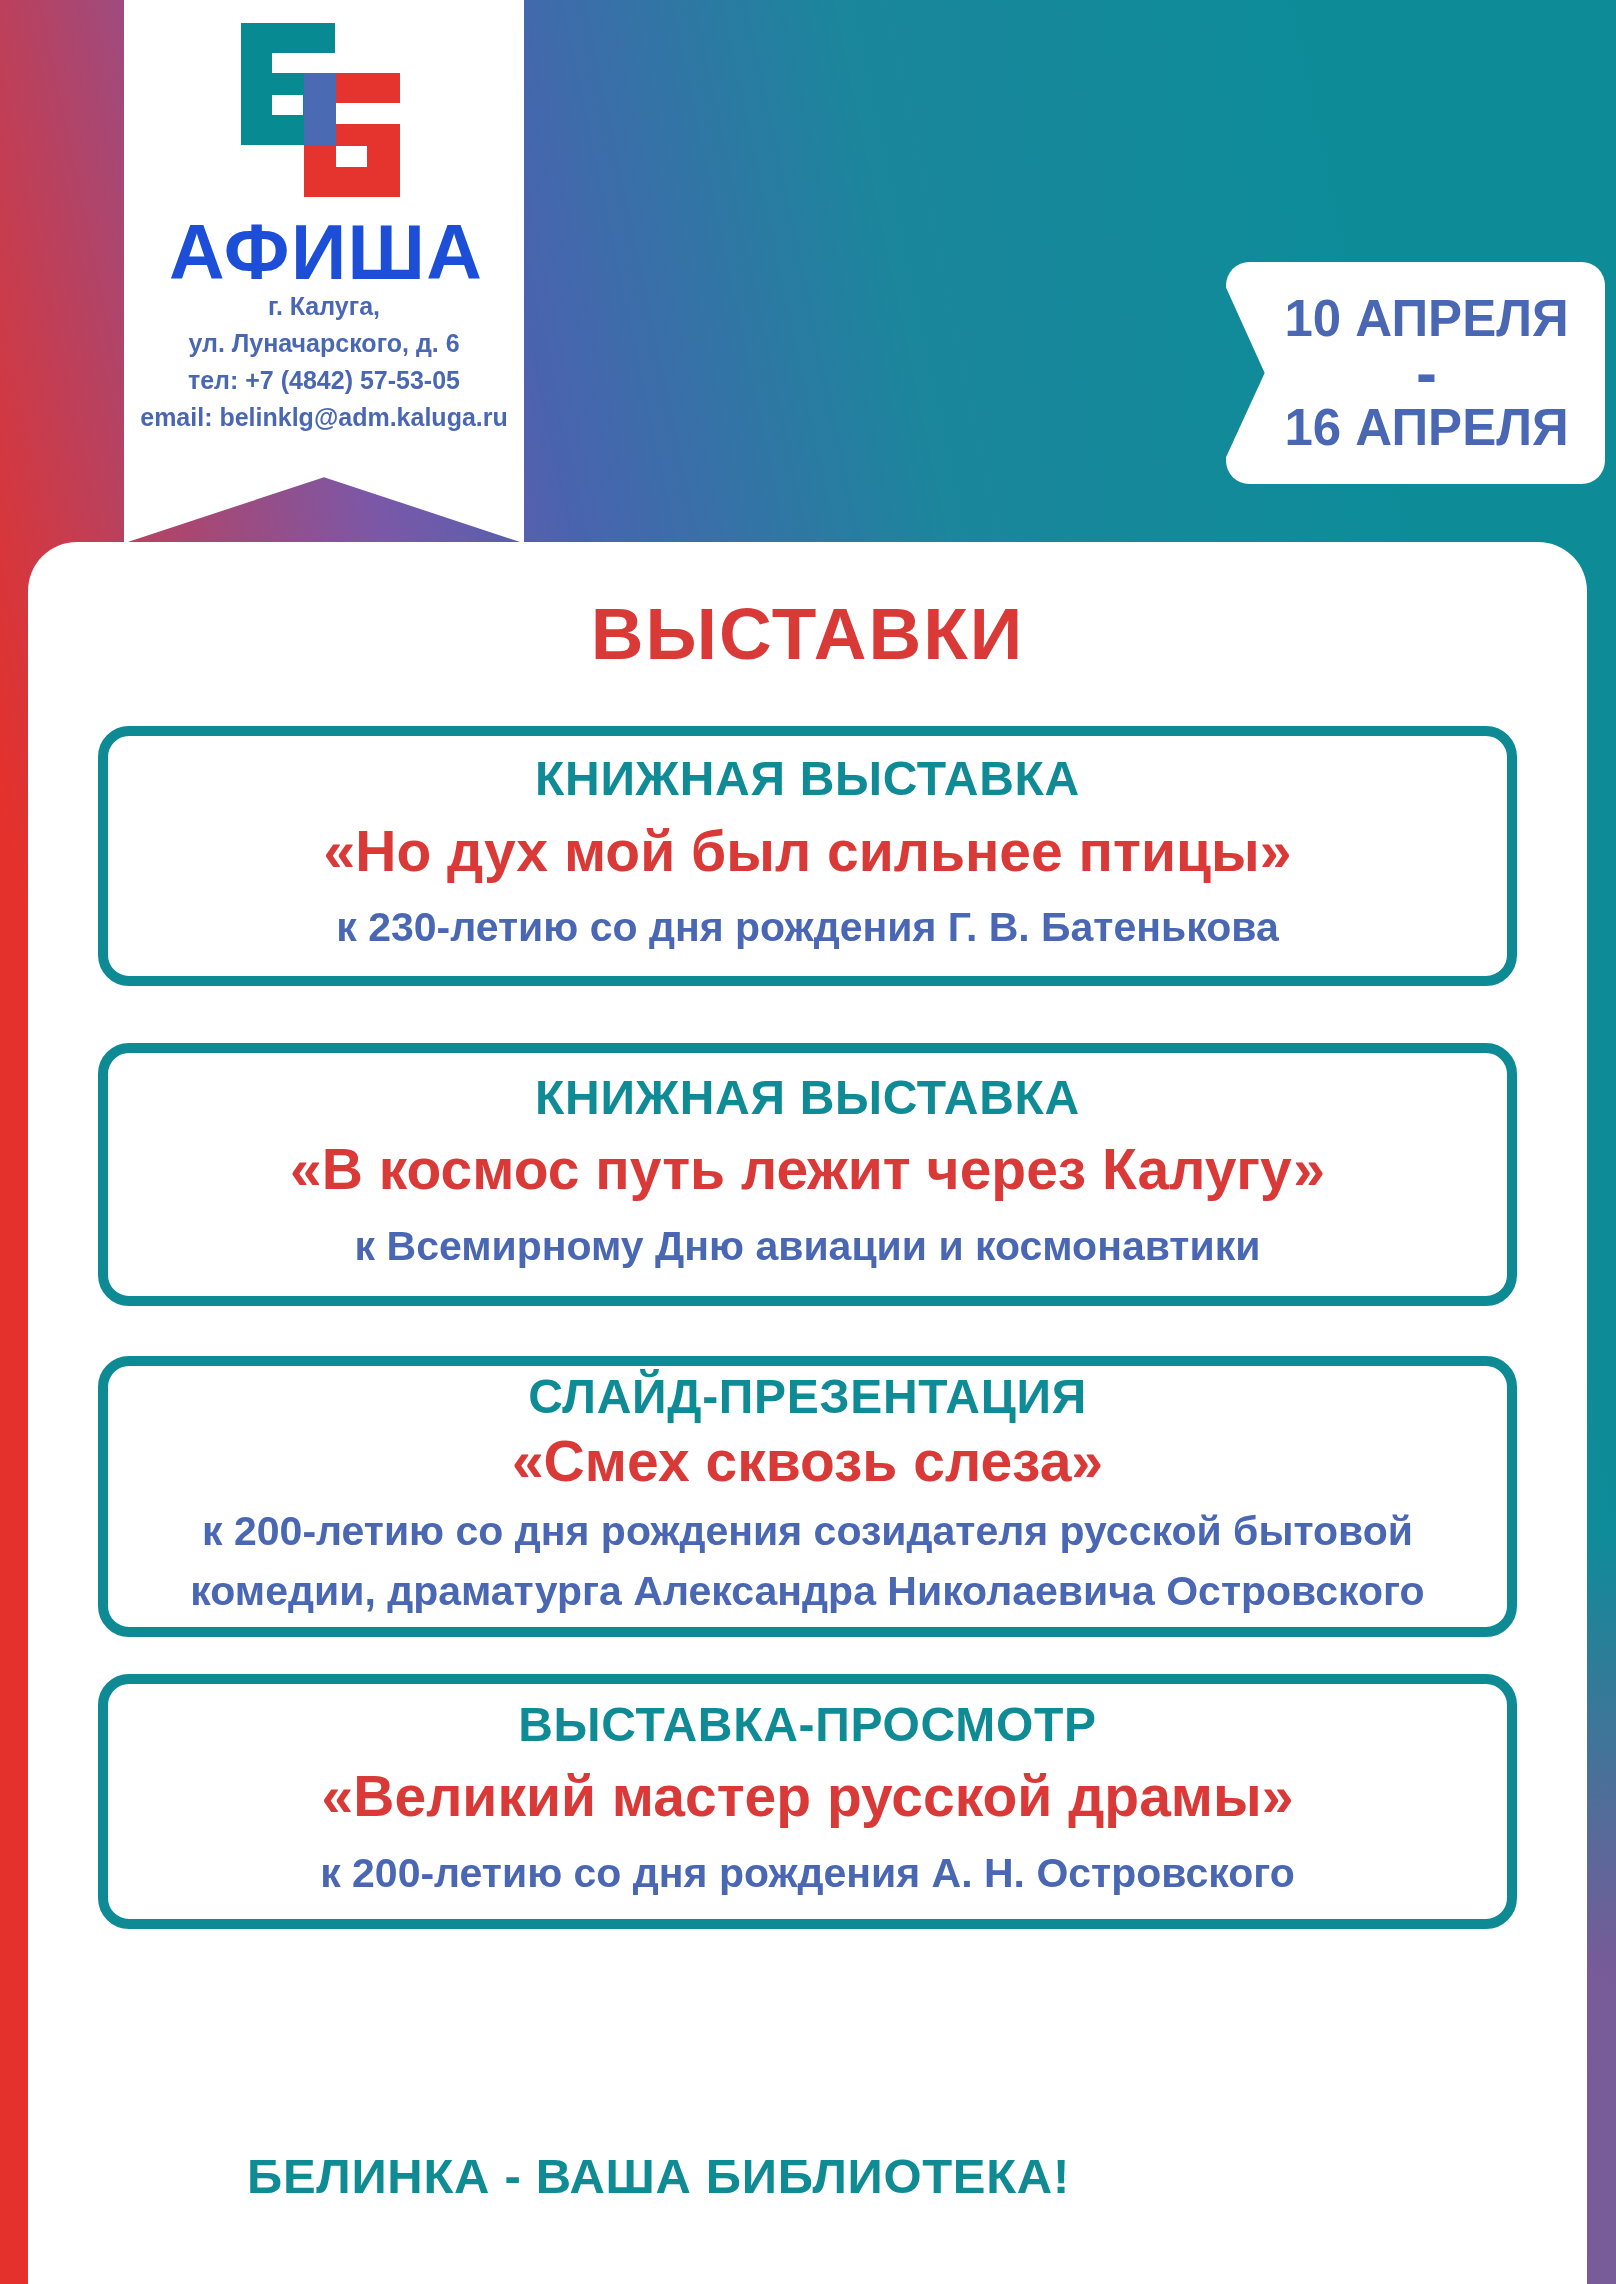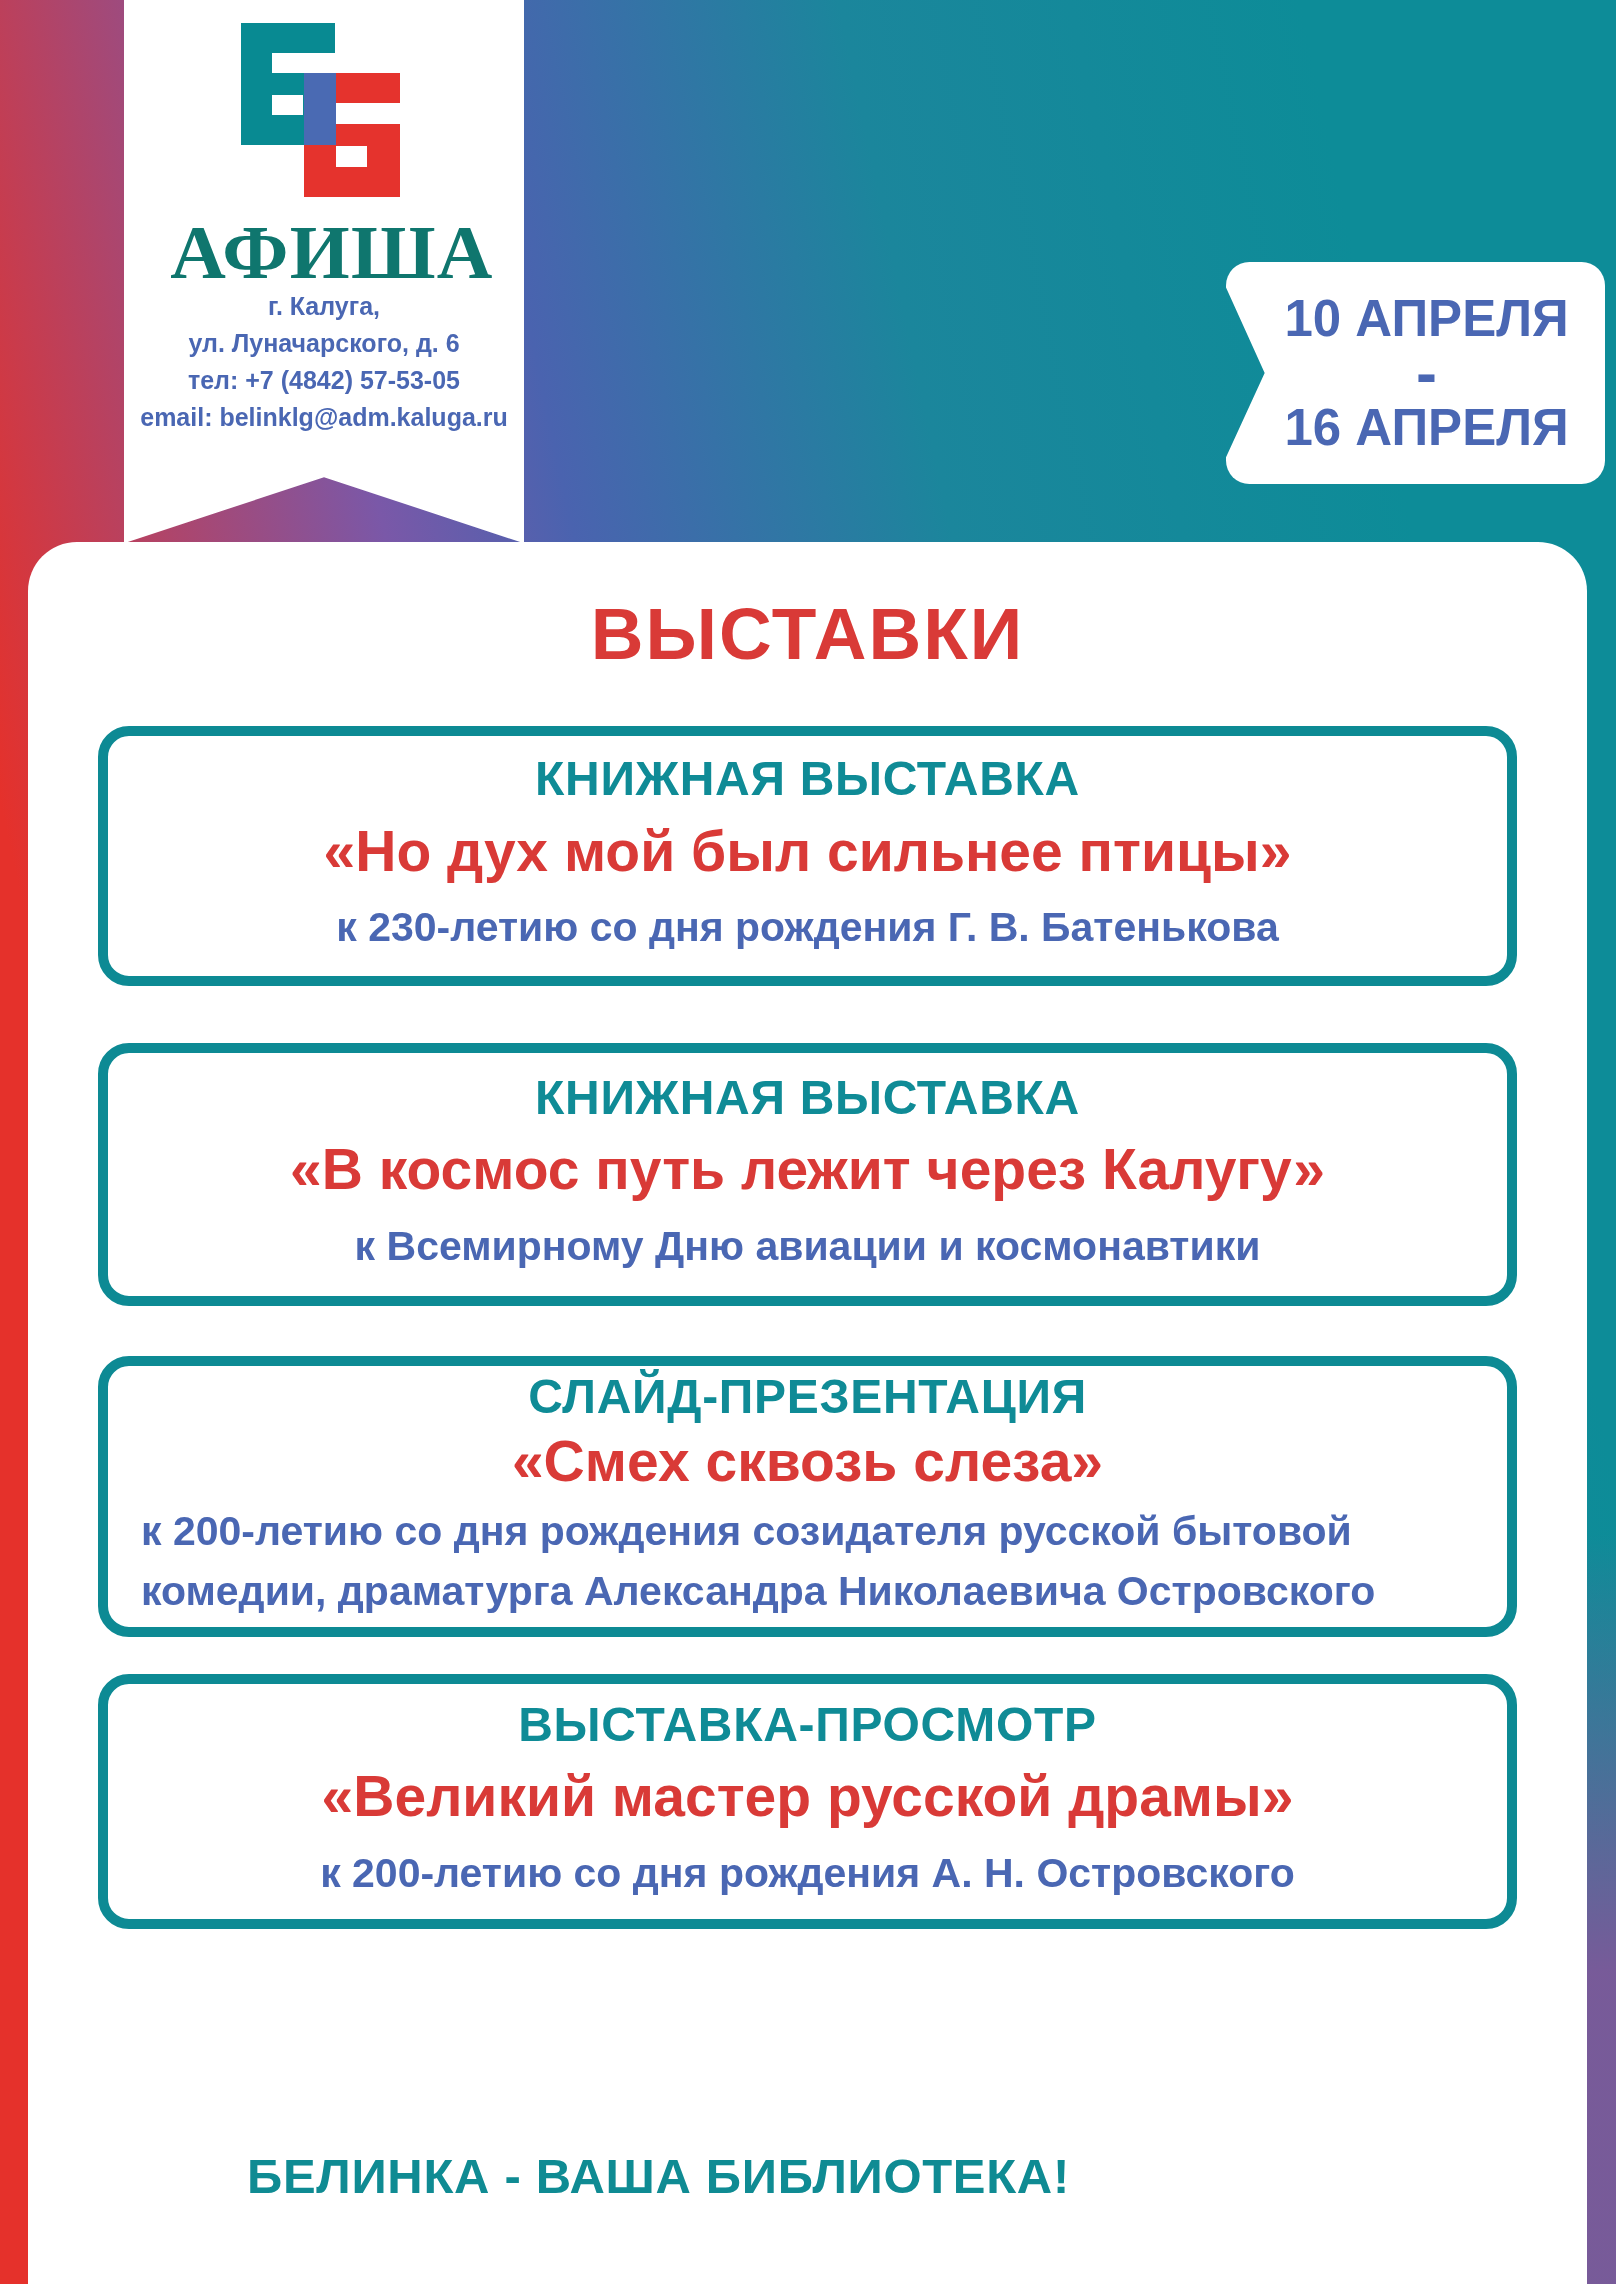--- a/index.html
+++ b/index.html
@@ -20,22 +20,22 @@
   }
   .logo { position:absolute; left:117px; top:23.4px; width:158px; height:174px; }
   .b-letter { position:absolute; }
   .b-letter .notch-top  { position:absolute; left:33%; top:24%; right:0; height:17%; background:#fff; }
   .b-letter .notch-loop { position:absolute; left:33%; top:58.5%; width:33%; height:17%; background:#fff; }
   .b-teal { left:0; top:0; width:94px; height:122px; background:#088a92; }
   .b-red  { left:63px; top:50px; width:96px; height:124px; background:#e5332d; }
   .b-overlap { position:absolute; left:63px; top:50px; width:32px; height:72px; background:#4a6ab3; }
 
   .brand-title {
-    position:absolute; left:8px; top:214px; width:100%;
-    text-align:center; font-size:77px; line-height:1; letter-spacing:1.3px; color:#0f766e;font-family:Liberation Serif, serif;
+    position:absolute; left:2px; top:214px; width:100%;
+    text-align:center; font-size:77px; line-height:1; letter-spacing:1.3px; color:#1d4ed8;
   }
   .address {
     position:absolute; left:0; top:288px; width:100%;
     text-align:center; font-size:25px; line-height:37px; color:#4a67b3;
   }
 
   
   .date-badge {
     position:absolute; left:1226px; top:262px; width:379px; height:222px;
     background:#ffffff; border-radius:23.4px;
@@ -52,21 +52,21 @@
     background:#ffffff; border-radius:49px;
   }
   .card-title {
     position:absolute; top:55px; left:0; width:100%;
     text-align:center; font-size:73px; line-height:1; letter-spacing:2px; color:#d93a37;
   }
   .event-box {
     position:absolute; left:70px; width:1419px; box-sizing:border-box;
     border:10.4px solid #0d8a94; border-radius:31px; background:#ffffff;
     display:flex; flex-direction:column; align-items:center; justify-content:center;
-    gap:17px; padding:13px 33px; text-align:left;
+    gap:17px; padding:13px 33px; text-align:center;
   }
   .event-box-1 { top:184px;  height:260px; }
   .event-box-2 { top:501px;  height:263px; }
   .event-box-3 { top:814px; height:281px; gap:10px; }
   .event-box-4 { top:1132px; height:255px; }
   .event-type  { font-size:48px; line-height:1.05; letter-spacing:0.7px; color:#0f8b96; }
   .event-title { font-size:57px; line-height:1.05; color:#d93a37; }
   .event-desc  { font-size:41px; line-height:1.45; color:#4a67b3; }
 
   

